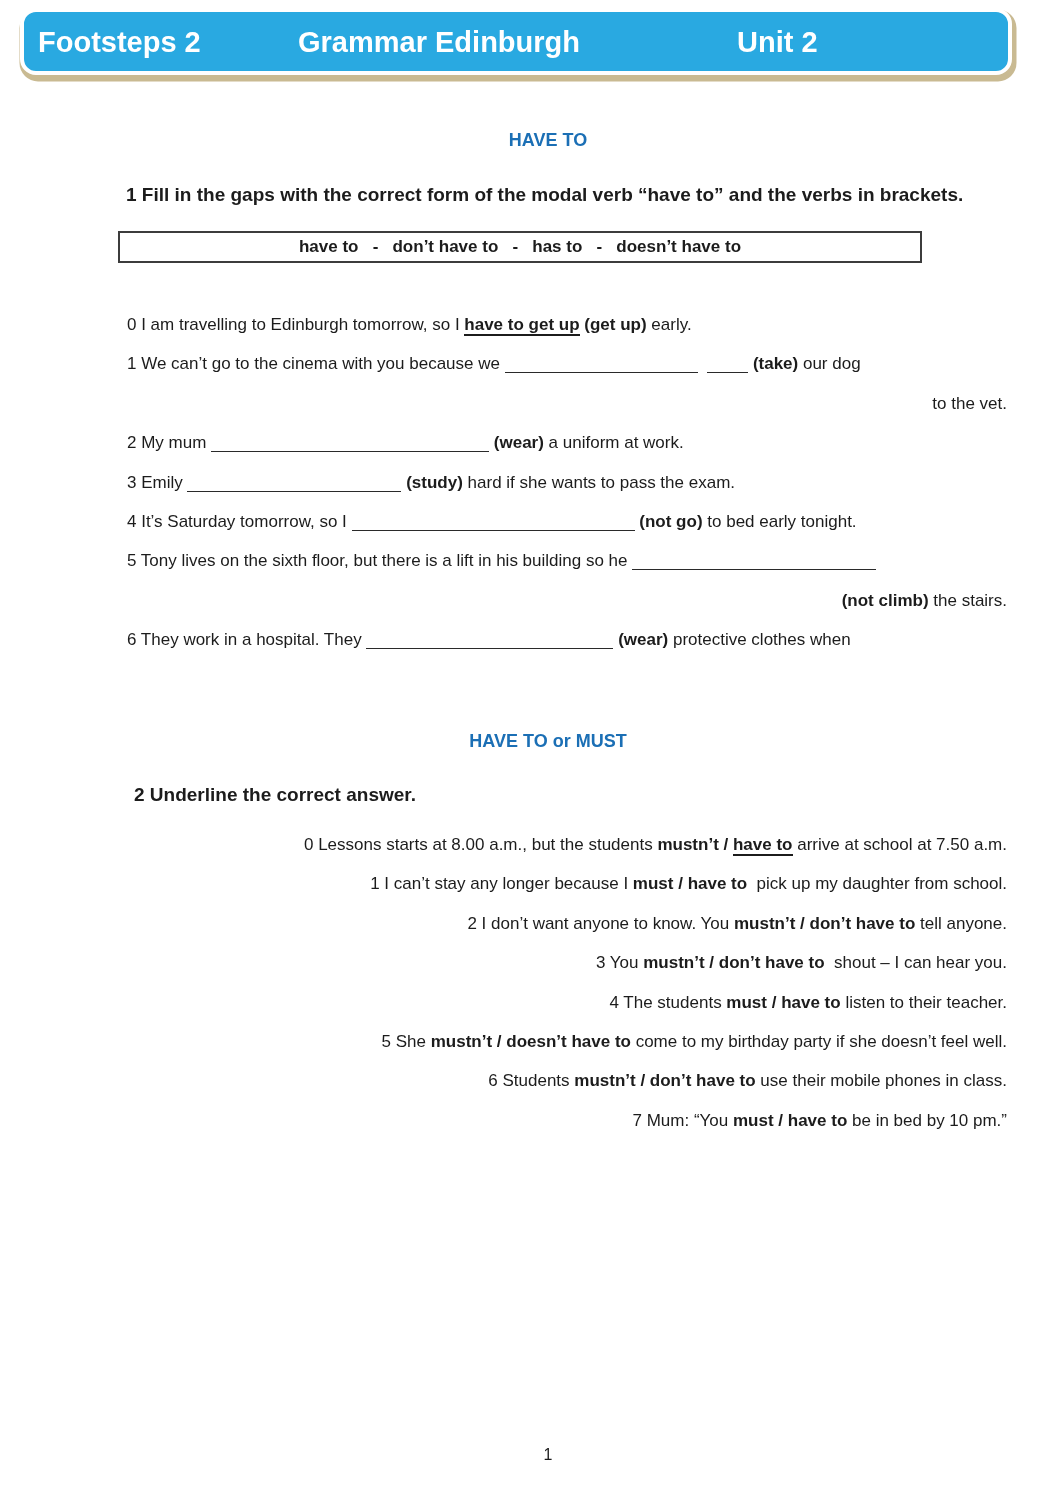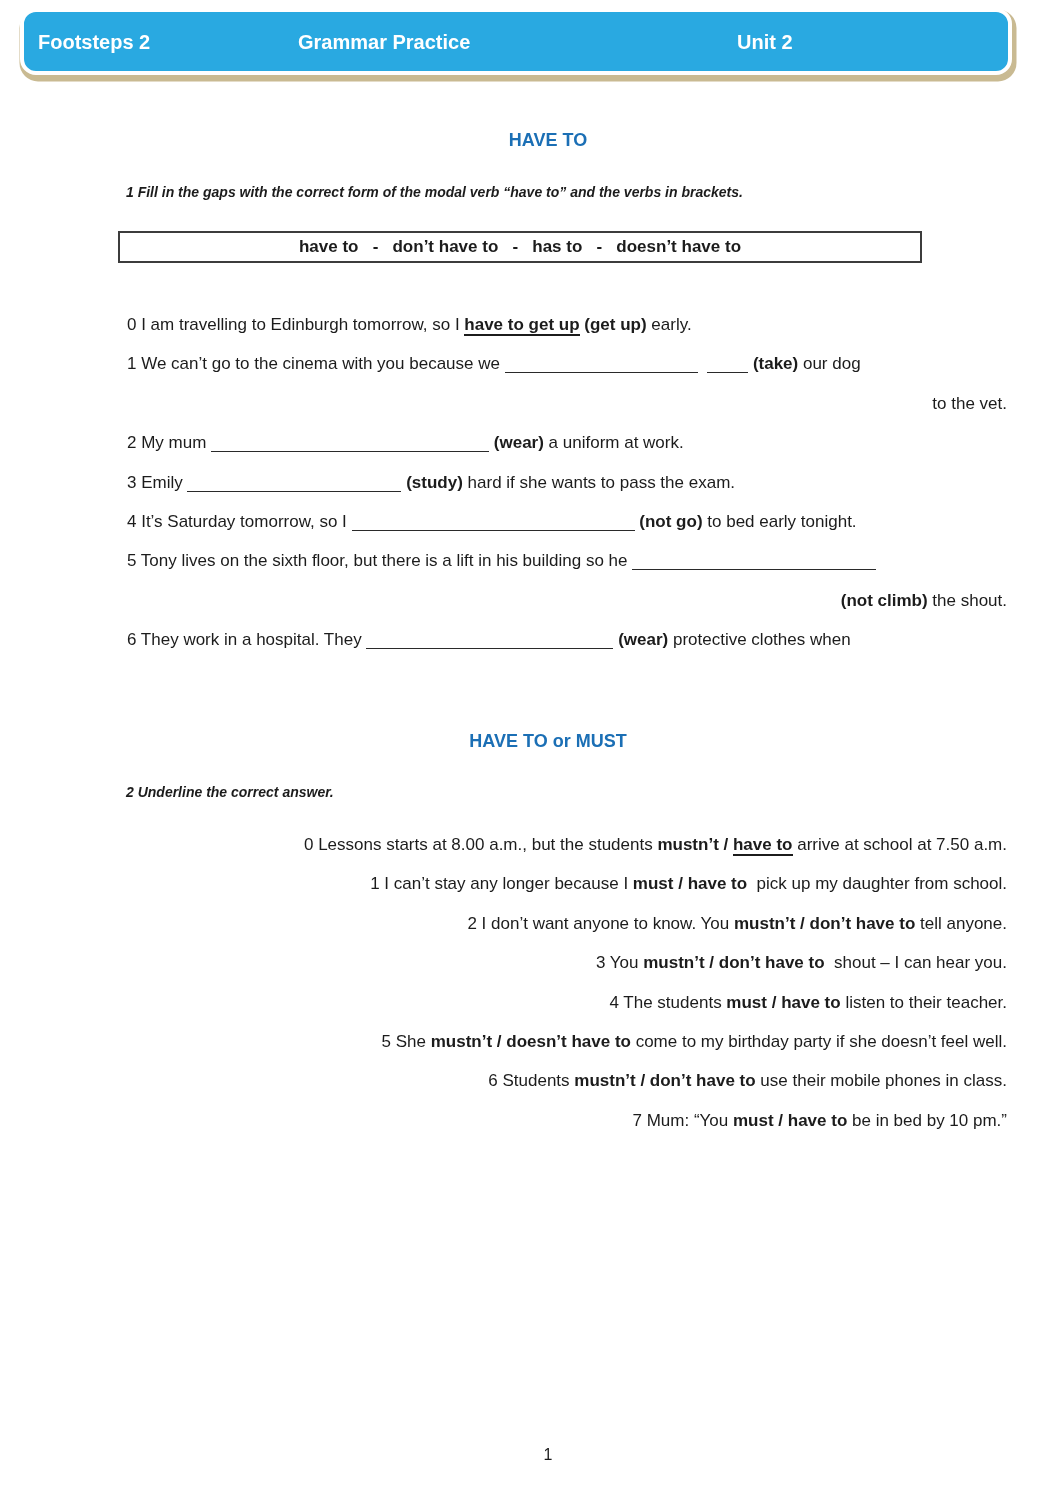--- a/index.html
+++ b/index.html
@@ -17,43 +17,43 @@
   .header {
     position: absolute; left: 20px; top: 8px;
     width: 984px; height: 59px;
     background: var(--header-bg, #29a9e1);
     border: 4px solid #ffffff;
     border-radius: 16px;
     box-shadow: 2px 4px 0 2.5px var(--header-shadow, #c9ba92);
   }
   .header .hlabel {
     position: absolute; top: 50%; transform: translateY(-50%);
-    color: #ffffff; font-weight: bold; font-size: 20px; white-space: pre;
+    color: #ffffff; font-weight: bold; font-size: 29px; white-space: pre;
   }
   #h-book  { left: 14px; }
   #h-title { left: 274px; }
   #h-unit  { left: 713px; }
 
   
   .sec-heading {
     position: absolute; left: 127px; width: 842px;
     text-align: center;
     color: var(--heading-text, #1b6fb5);
     font-weight: bold; font-size: 18px; white-space: pre;
   }
   #sec1-heading { top: 130px; }
   #sec2-heading { top: 731px; }
 
   
   .instruction {
     position: absolute; left: 126px; width: 860px;
-    font-weight: bold; font-size: 14px; white-space: pre; font-style: italic;
+    font-weight: bold; font-size: 19px; white-space: pre;
   }
   #inst1 { top: 184px; }
-  #inst2 { top: 784px; }
+  #inst2 { top: 784px; margin-left: 8px; }
 
   
   .wordbox {
     position: absolute; left: 118px; top: 231px;
     width: 800px; height: 28px;
     border: 2px solid var(--box-border, #3c3c3c);
     text-align: center; line-height: 28px;
     font-weight: bold; font-size: 17px; white-space: pre;
   }
 
@@ -80,39 +80,39 @@
     text-align: center; font-size: 16px;
   }
 </style>
 </head>
 <body>
 
 <div class="page">
 
   <div class="header">
     <span class="hlabel" id="h-book">Footsteps 2</span>
-    <span class="hlabel" id="h-title">Grammar Practice</span>
+    <span class="hlabel" id="h-title">Grammar Edinburgh</span>
     <span class="hlabel" id="h-unit">Unit 2</span>
   </div>
 
   <div class="sec-heading" id="sec1-heading">HAVE TO</div>
 
   <div class="instruction" id="inst1">1 Fill in the gaps with the correct form of the modal verb “have to” and the verbs in brackets.</div>
 
   <div class="wordbox">have to   -   don’t have to   -   has to   -   doesn’t have to</div>
 
   <div class="ex-list" id="ex1">
       <div class="line"><span class="">0 I am travelling to Edinburgh tomorrow, so I </span><span class="b u">have to get up</span><span class=""> </span><span class="b">(get up)</span><span class=""> early.</span></div>
       <div class="line"><span class="">1 We can’t go to the cinema with you because we </span><span class="blank" style="width: 193px;"></span><span class="">  </span><span class="blank" style="width: 41px;"></span><span class=""> </span><span class="b">(take)</span><span class=""> our dog</span></div>
       <div class="line indent"><span class="">to the vet.</span></div>
       <div class="line"><span class="">2 My mum </span><span class="blank" style="width: 278px;"></span><span class=""> </span><span class="b">(wear)</span><span class=""> a uniform at work.</span></div>
       <div class="line"><span class="">3 Emily </span><span class="blank" style="width: 214px;"></span><span class=""> </span><span class="b">(study)</span><span class=""> hard if she wants to pass the exam.</span></div>
       <div class="line"><span class="">4 It’s Saturday tomorrow, so I </span><span class="blank" style="width: 283px;"></span><span class=""> </span><span class="b">(not go)</span><span class=""> to bed early tonight.</span></div>
       <div class="line"><span class="">5 Tony lives on the sixth floor, but there is a lift in his building so he </span><span class="blank" style="width: 244px;"></span></div>
-      <div class="line indent"><span class="b">(not climb)</span><span class=""> the shout.</span></div>
+      <div class="line indent"><span class="b">(not climb)</span><span class=""> the stairs.</span></div>
       <div class="line"><span class="">6 They work in a hospital. They </span><span class="blank" style="width: 247px;"></span><span class=""> </span><span class="b">(wear)</span><span class=""> protective clothes when</span></div>
     </div>
 
   <div class="sec-heading" id="sec2-heading">HAVE TO or MUST</div>
 
   <div class="instruction" id="inst2">2 Underline the correct answer.</div>
 
   <div class="ex-list" id="ex2">
       <div class="line"><span class="">0 Lessons starts at 8.00 a.m., but the students </span><span class="b">mustn’t / </span><span class="b u">have to</span><span class=""> arrive at school at 7.50 a.m.</span></div>
       <div class="line"><span class="">1 I can’t stay any longer because I </span><span class="b">must / have to</span><span class="">  pick up my daughter from school.</span></div>

